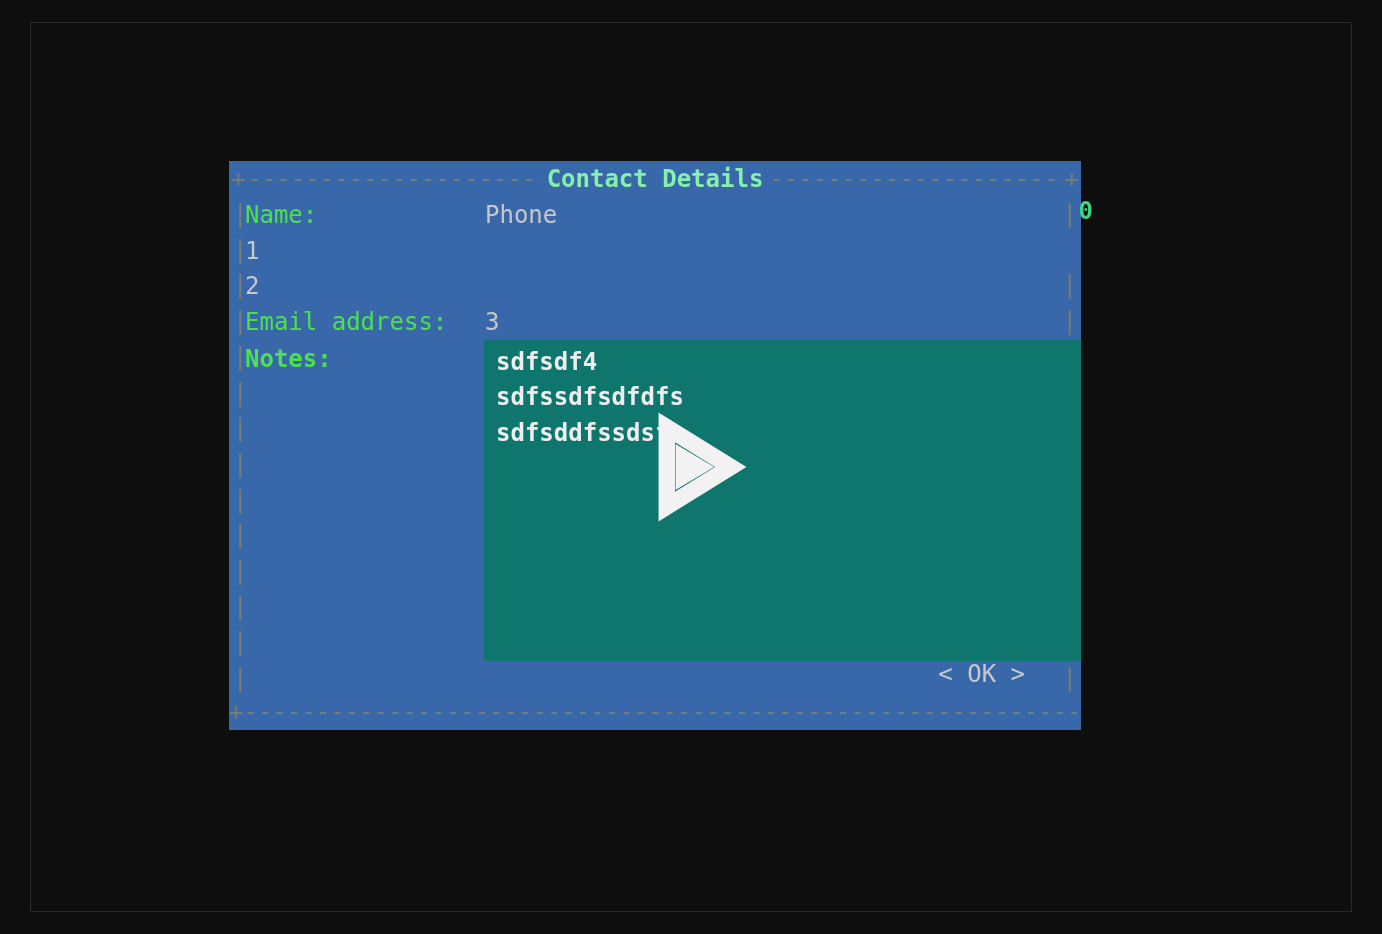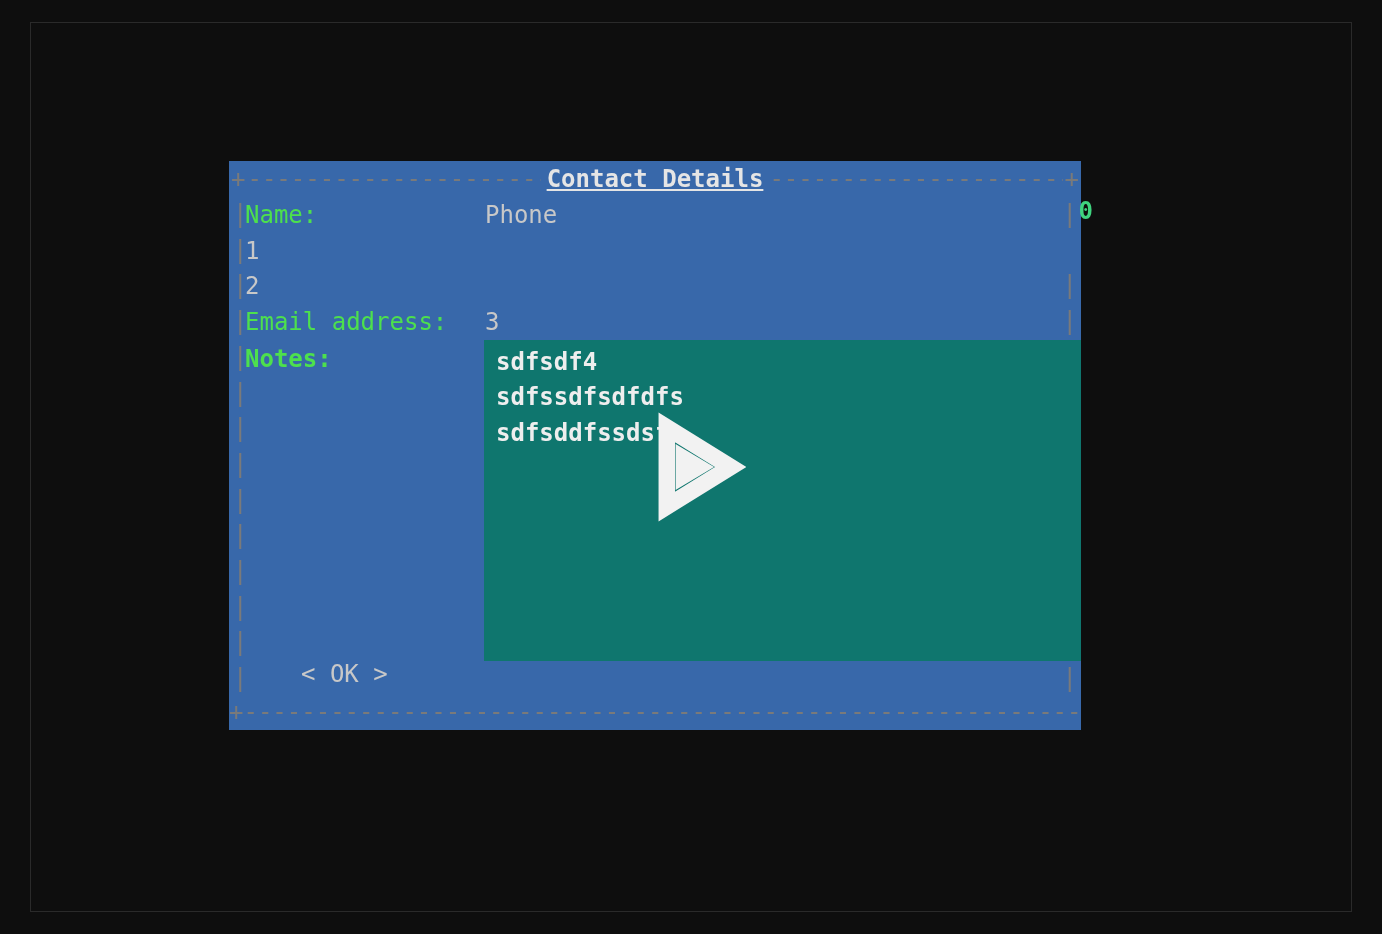--- a/index.html
+++ b/index.html
@@ -48,25 +48,24 @@
       white-space: nowrap;
       overflow: hidden;
       flex: 1;
       letter-spacing: 0px;
     }
     .border-corner-l, .border-corner-r {
       color: #7a7a7a;
       padding: 0 2px;
     }
     .dialog-title {
-      color: #e5e5e5;
+      color: #86efac;
       font-weight: bold;
       padding: 0 6px;
       white-space: nowrap;
-      text-decoration: underline;
     }
     .border-bottom {
       position: absolute;
       left: 0;
       bottom: 0;
       width: 100%;
       color: #7a7a7a;
       white-space: nowrap;
       overflow: hidden;
       height: 36px;
@@ -139,25 +138,25 @@
       margin-left: -1px;
       margin-right: -16px;
       padding: 5px 12px;
       color: #eeeeee;
       font-weight: bold;
       line-height: 35.7px;
       white-space: pre;
     }
     .buttons-row {
       position: absolute;
-      left: 32px;
+      left: 14px;
       bottom: 38px;
       right: 16px;
       display: flex;
-      justify-content: space-between;
+      justify-content: flex-end;
       height: 36px;
       align-items: center;
     }
     .btn {
       color: #c8c8c8;
       padding: 0 40px;
       cursor: pointer;
     }
     .play-overlay {
       position: absolute;

